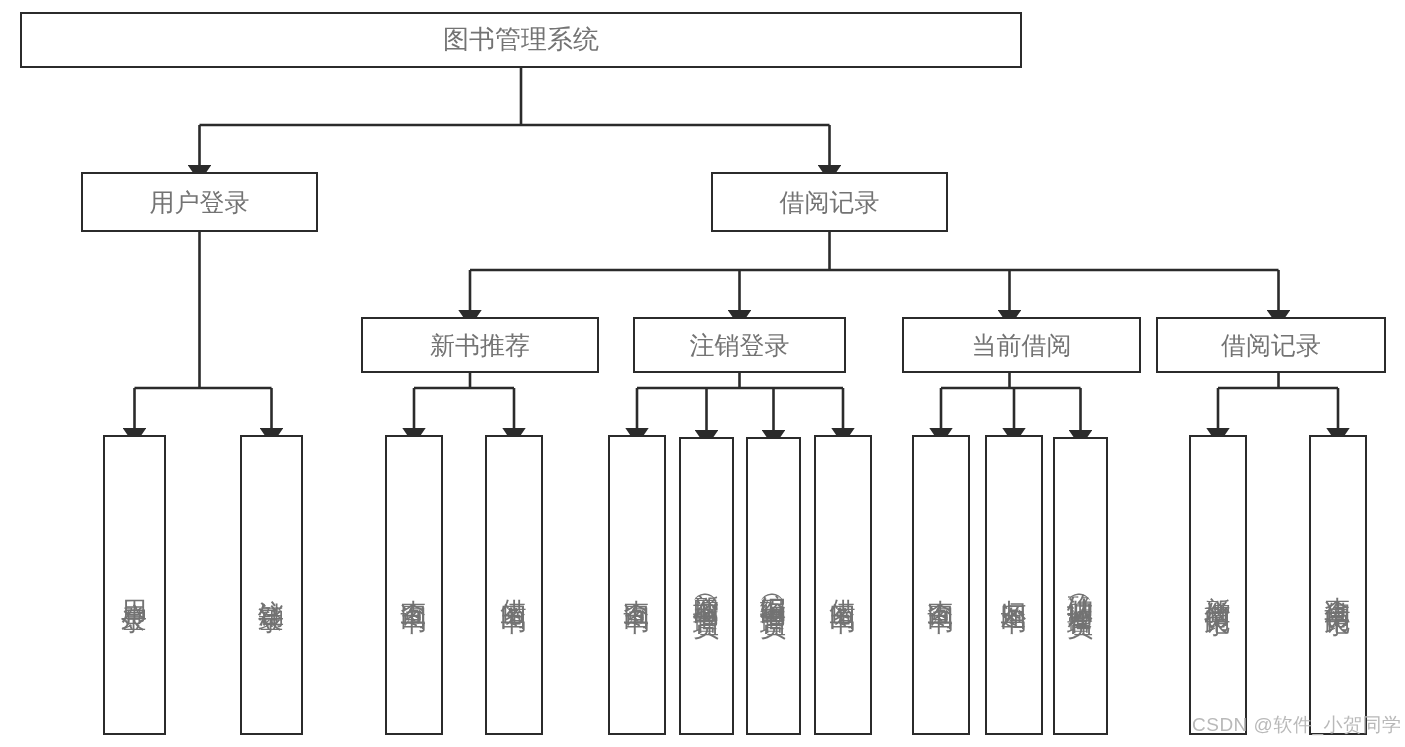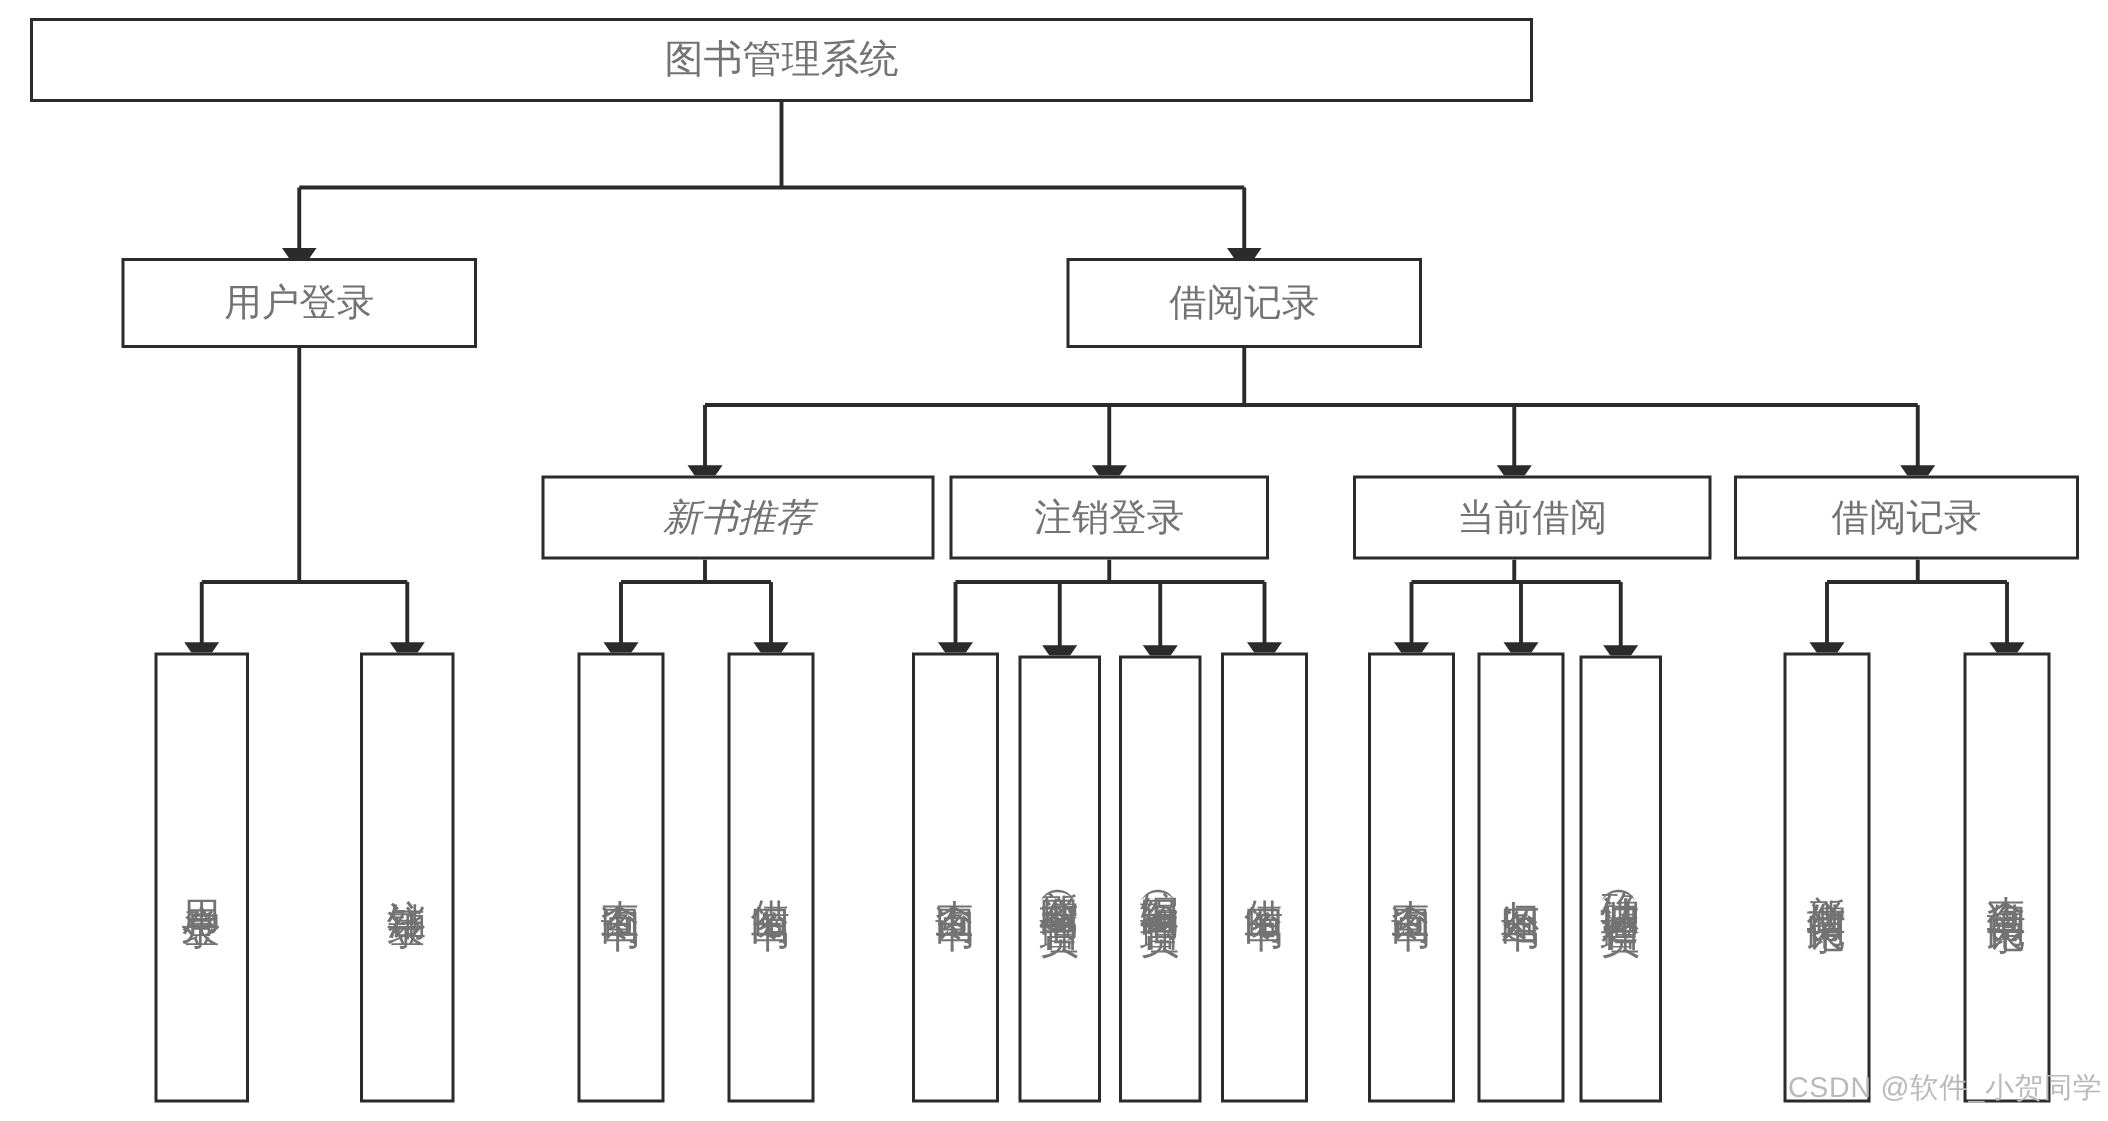--- a/index.html
+++ b/index.html
@@ -122,21 +122,21 @@
   <div id="node-layer">
       <div class="node h root" style="left: 20px; top: 12px; width: 1002px; height: 56px;">
         <span class="node-label">图书管理系统</span>
       </div>
       <div class="node h" style="left: 81px; top: 172px; width: 237px; height: 60px;">
         <span class="node-label">用户登录</span>
       </div>
       <div class="node h" style="left: 711px; top: 172px; width: 237px; height: 60px;">
         <span class="node-label">借阅记录</span>
       </div>
-      <div class="node h" style="left: 361px; top: 317px; width: 262px; height: 56px; font-style: italic;">
+      <div class="node h" style="left: 361px; top: 317px; width: 238px; height: 56px;">
         <span class="node-label">新书推荐</span>
       </div>
       <div class="node h" style="left: 633px; top: 317px; width: 213px; height: 56px;">
         <span class="node-label">注销登录</span>
       </div>
       <div class="node h" style="left: 902px; top: 317px; width: 239px; height: 56px;">
         <span class="node-label">当前借阅</span>
       </div>
       <div class="node h" style="left: 1156px; top: 317px; width: 230px; height: 56px;">
         <span class="node-label">借阅记录</span>

